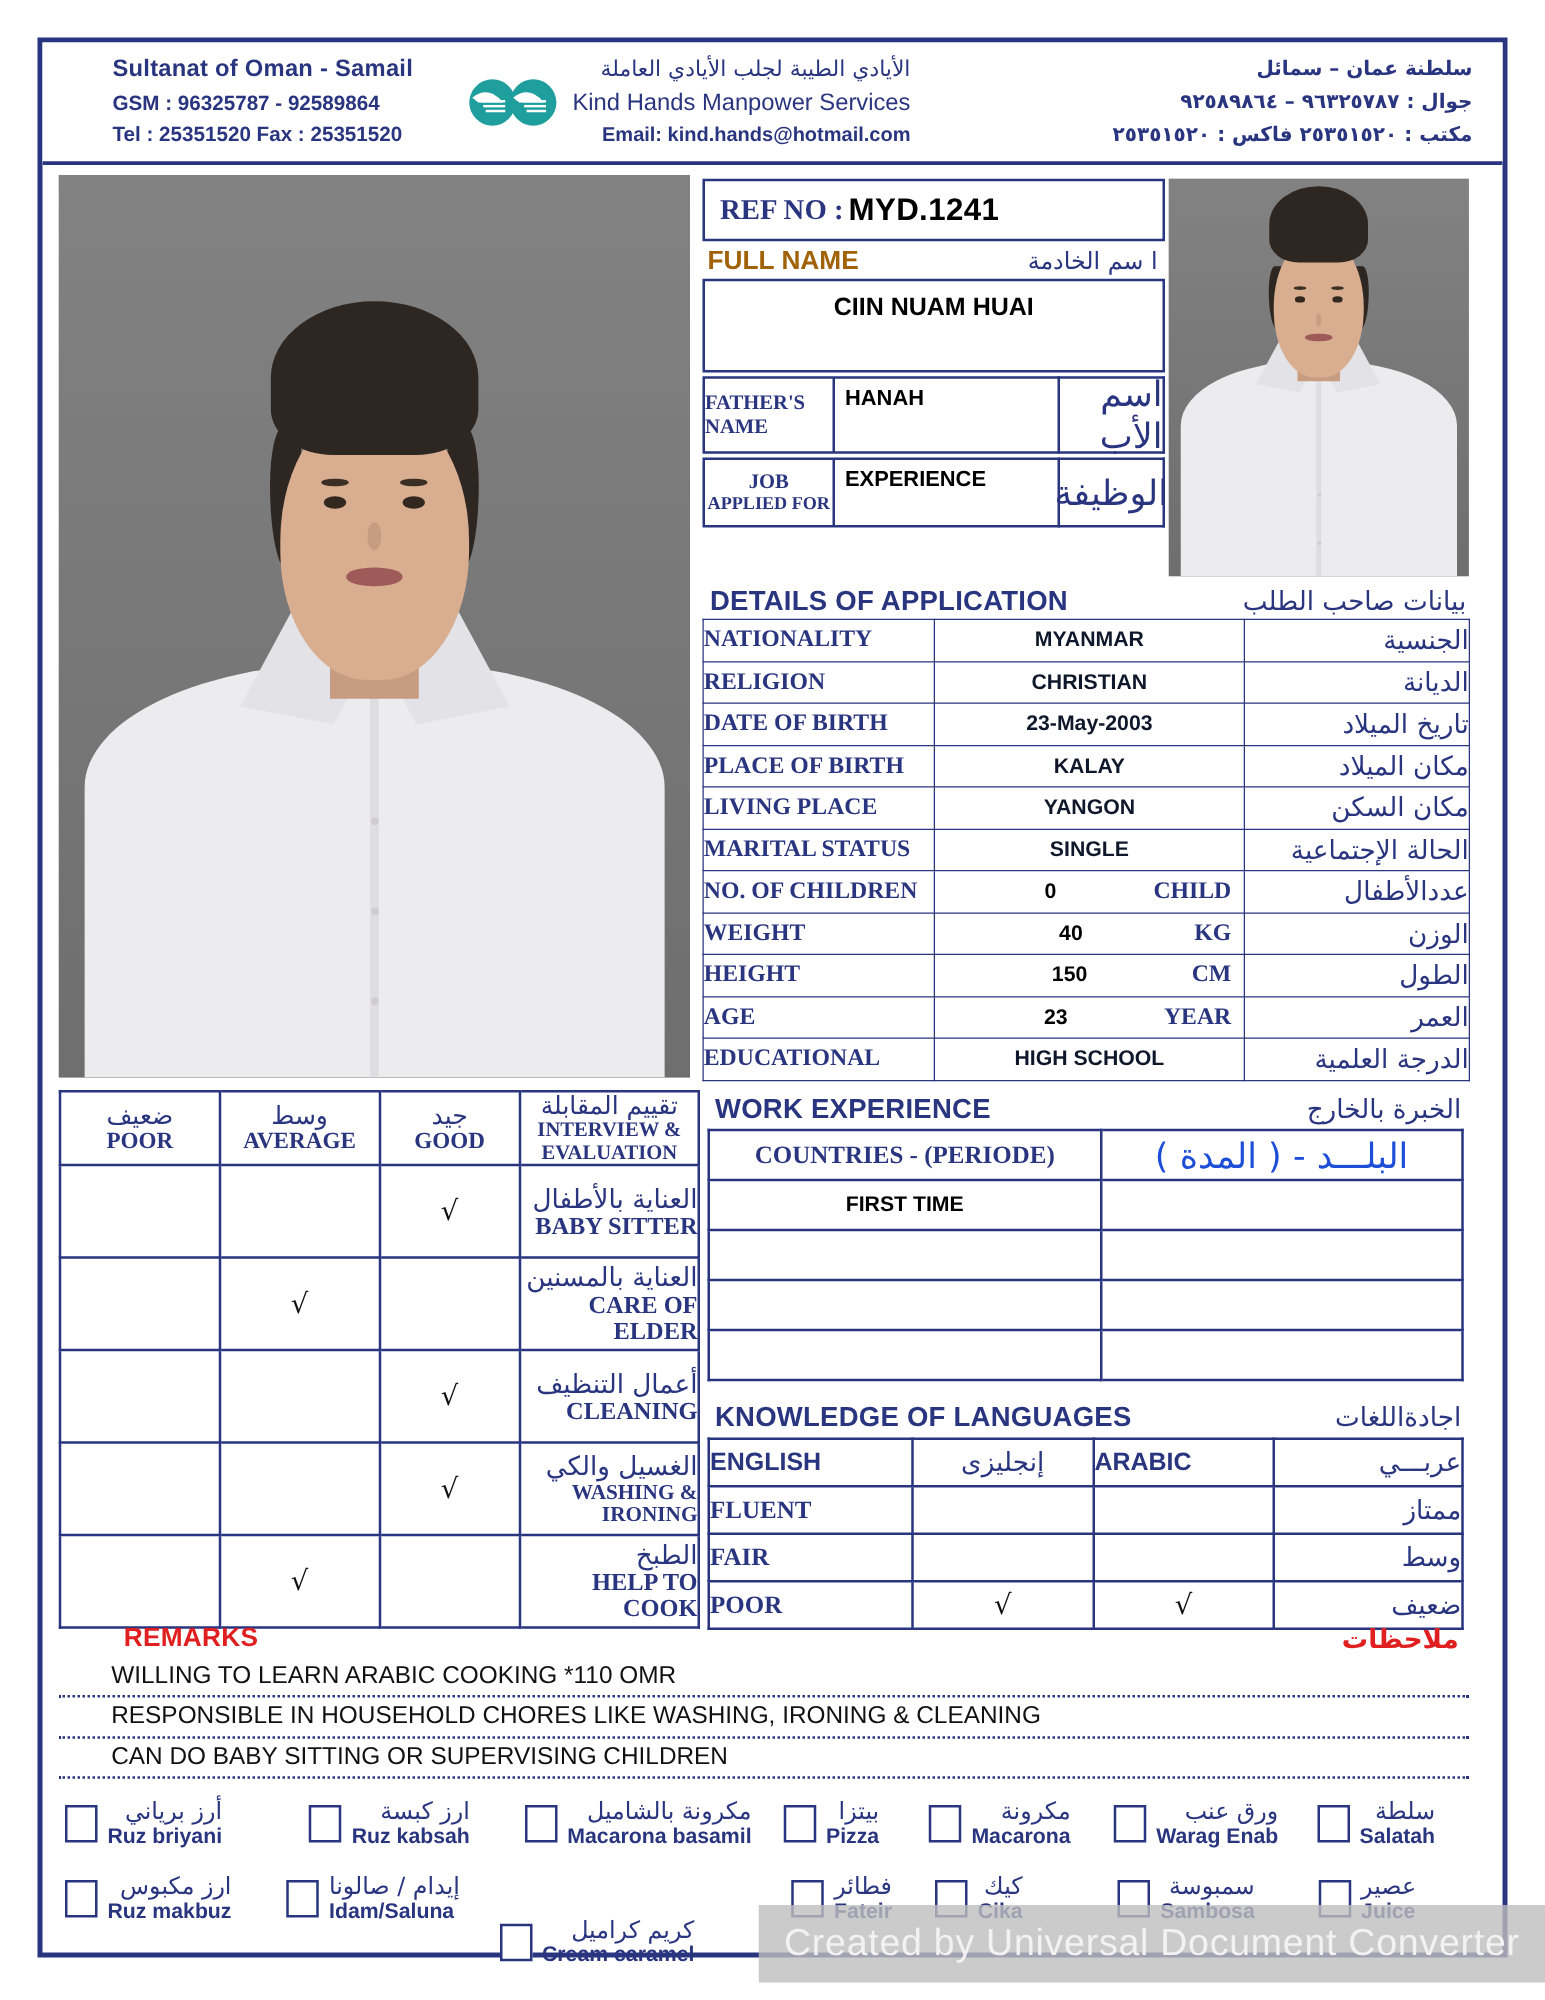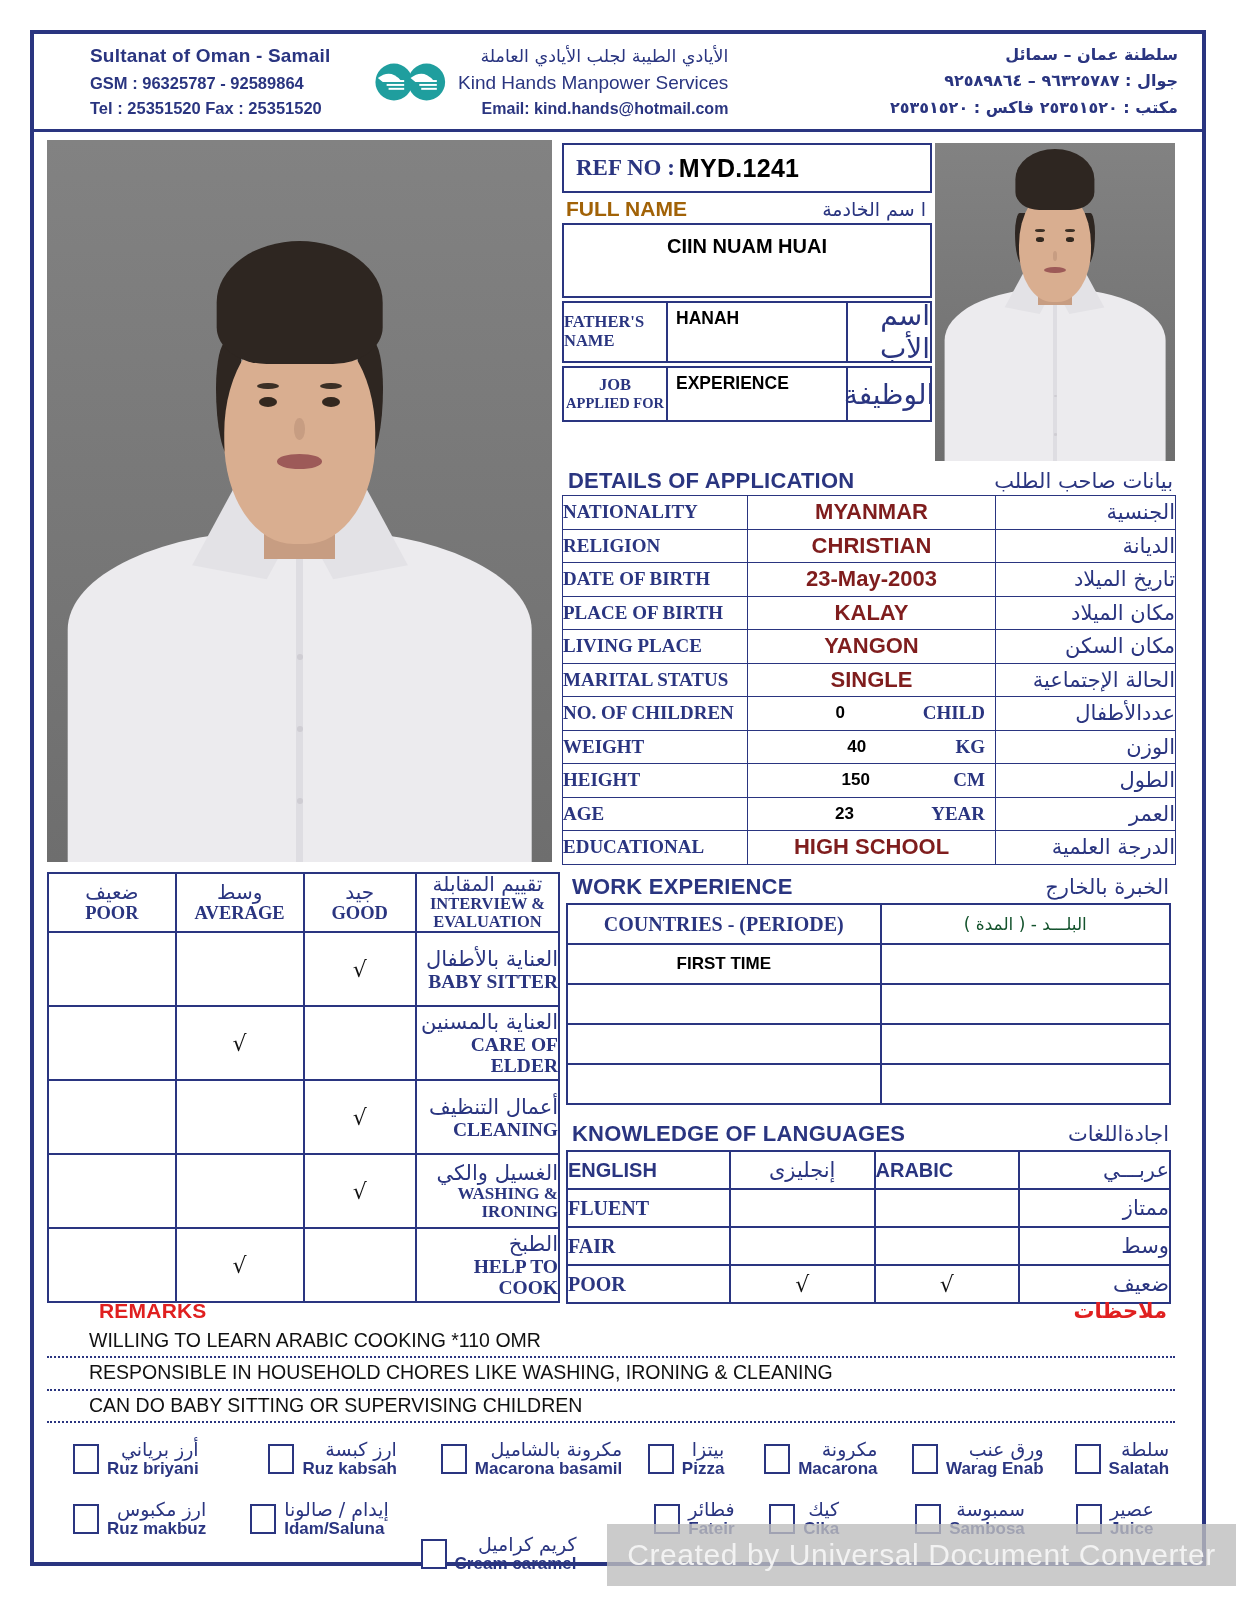--- a/index.html
+++ b/index.html
@@ -113,32 +113,32 @@
     padding:2px 2px 1px 6px;
   }
   .sect .en{color:#2a3580;font-weight:bold;font-size:22px;letter-spacing:.2px;}
   .sect .ar{color:#2a3580;font-size:21px;direction:rtl;font-family:"DejaVu Sans",sans-serif;}
 
   
   .details{position:absolute;left:562px;top:466px;width:613px;}
   table.grid{border-collapse:collapse;width:100%;table-layout:fixed;}
   table.grid td{border:1.6px solid #2a3580;padding:0;height:32.5px;vertical-align:middle;}
   .d-lbl{color:#2a3580;font-family:"Liberation Serif",serif;font-weight:bold;font-size:19px;padding-left:5px;white-space:nowrap;}
-  .d-val{color:#7f1d1d;font-weight:bold;font-size:22px;text-align:center;}
+  .d-val{color:#0f172a;font-weight:bold;font-size:17px;text-align:center;}
   .d-ar{color:#2a3580;font-size:21px;direction:rtl;text-align:right;padding-right:6px;font-family:"DejaVu Sans",sans-serif;white-space:nowrap;}
   .inner-val{display:flex;align-items:center;justify-content:space-between;padding:0 10px;}
   .inner-val .v{flex:1;text-align:center;color:#000;font-weight:bold;font-size:17px;}
   .inner-val .u{color:#2a3580;font-family:"Liberation Serif",serif;font-weight:bold;font-size:19px;}
 
   
   .work{position:absolute;left:566px;top:872px;width:605px;}
   table.work-grid{border-collapse:collapse;width:100%;table-layout:fixed;margin-top:2px;}
   table.work-grid td{border:2px solid #2a3580;height:38px;padding:0;vertical-align:middle;}
   .w-h1{color:#2a3580;font-family:"Liberation Serif",serif;font-weight:bold;font-size:20px;text-align:center;}
-  .w-h2{color:#14532d;font-size:17px;direction:rtl;text-align:center;font-family:"DejaVu Sans",sans-serif;}
+  .w-h2{color:#1d4ed8;font-size:28px;direction:rtl;text-align:center;font-family:"DejaVu Sans",sans-serif;}
   .w-val{color:#000;font-weight:bold;font-size:17px;text-align:center;}
 
   
   .langs{position:absolute;left:566px;top:1119px;width:605px;}
   table.lang-grid{border-collapse:collapse;width:100%;table-layout:fixed;margin-top:2px;}
   table.lang-grid td{border:2px solid #2a3580;height:36px;padding:0;vertical-align:middle;}
   .l-en{color:#2a3580;font-weight:bold;font-size:20px;padding-left:12px;}
   .l-ar{color:#2a3580;font-size:21px;direction:rtl;text-align:center;font-family:"DejaVu Sans",sans-serif;}
   .l-arr{color:#2a3580;font-size:21px;direction:rtl;text-align:right;padding-right:10px;font-family:"DejaVu Sans",sans-serif;}
   .l-lvl{color:#2a3580;font-family:"Liberation Serif",serif;font-weight:bold;font-size:20px;padding-left:14px;}
@@ -161,21 +161,21 @@
   .remarks{position:absolute;left:47px;top:1296px;width:1128px;}
   .rem-hdr{display:flex;justify-content:space-between;align-items:center;padding:0 8px 0 52px;height:30px;}
   .rem-hdr .en{color:#e02020;font-weight:bold;font-size:21px;letter-spacing:.2px;}
   .rem-hdr .ar{color:#e02020;font-weight:bold;font-size:21px;direction:rtl;font-family:"DejaVu Sans",sans-serif;}
   .rem-line{
     padding:1px 0 2px 42px;color:#111;font-size:19.5px;
     border-bottom:2.5px dotted #2a3580;line-height:1.4;
   }
 
   
-  .foods{position:absolute;left:73px;top:1440px;width:1110px;}
+  .foods{position:absolute;left:52px;top:1440px;width:1110px;}
   .food-row{display:flex;align-items:flex-start;height:60px;}
   .food-item{display:flex;align-items:center;gap:8px;}
   .chk{
     width:26px;height:30px;border:2.5px solid #2a3580;box-sizing:border-box;flex:0 0 auto;background:#fff;
   }
   .food-txt{line-height:1.05;}
   .food-txt .ar{display:block;color:#2a3580;font-size:19px;direction:rtl;text-align:right;font-family:"DejaVu Sans",sans-serif;white-space:nowrap;}
   .food-txt .en{display:block;color:#2a3580;font-weight:bold;font-size:17px;white-space:nowrap;}
 
   

